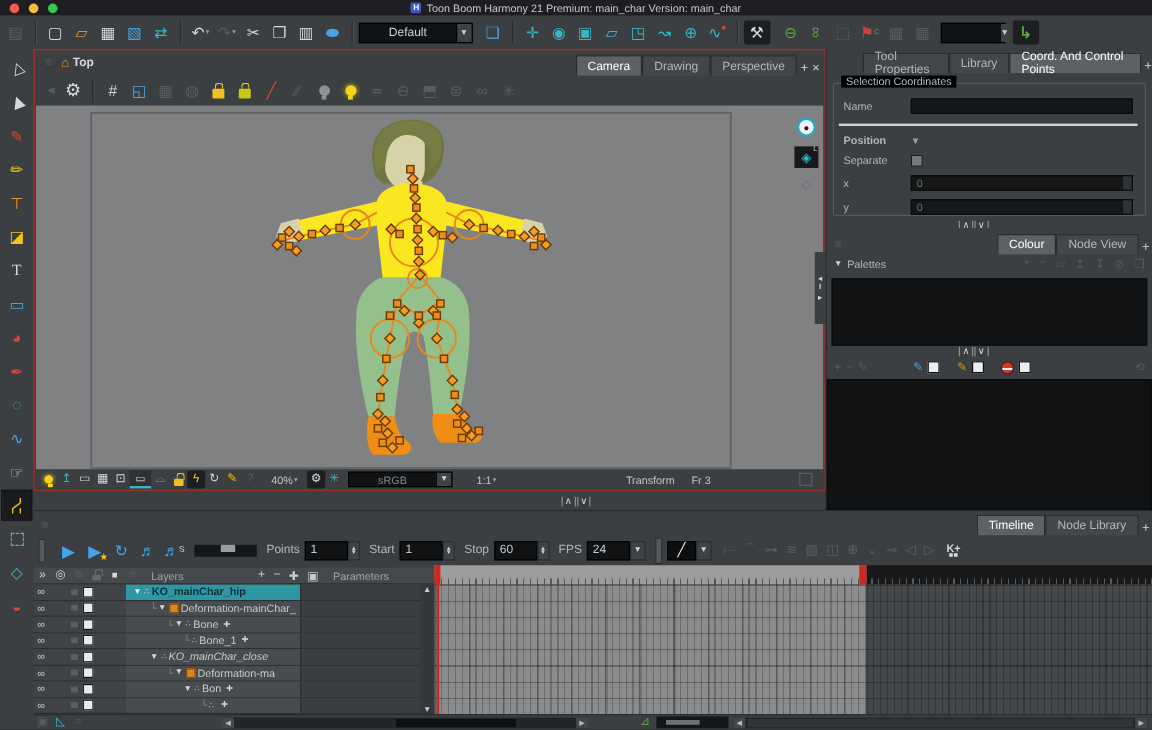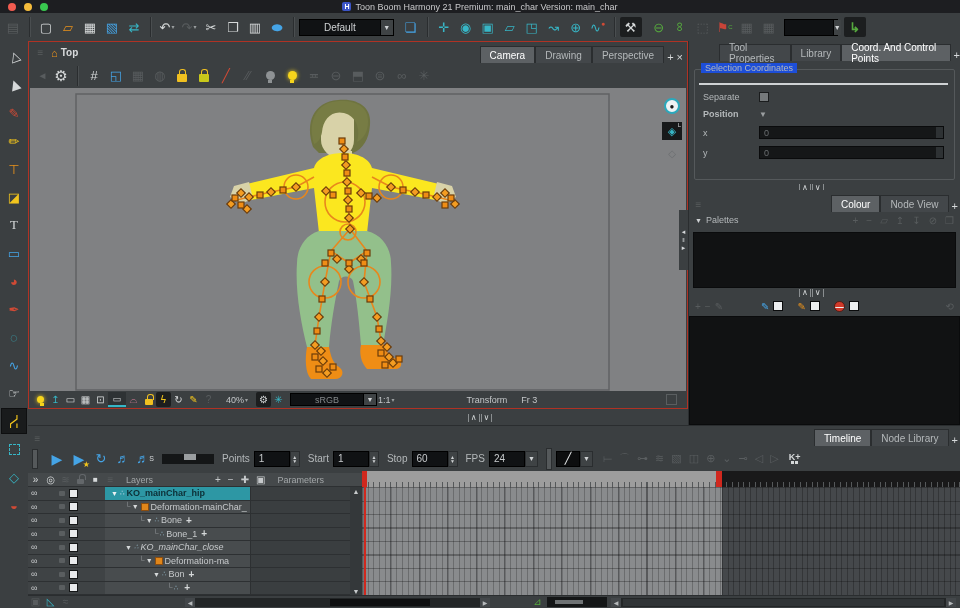--- a/index.html
+++ b/index.html
@@ -53,21 +53,21 @@
   .eyeic{width:16px;height:16px;border-radius:50%;background:#eef2f4;border:2px solid #2aa8bc;display:flex;align-items:center;justify-content:center;font-size:8px;color:#1a1c1d;}
   .viewdiamond{width:20px;height:18px;background:#17191a;display:flex;align-items:center;justify-content:center;color:#37b6c6;font-size:11px;position:relative;}
   .viewdiamond .L{position:absolute;right:1px;top:0;font-size:6px;color:#cfd2d4;}
   .vsplit{position:absolute;right:-1px;top:168px;width:9px;height:60px;display:flex;flex-direction:column;align-items:center;justify-content:center;gap:1px;color:#d6d9da;font-size:7px;background:#3b3f41;}
   .hsplit{display:flex;align-items:center;gap:1px;color:#d6d9da;font-size:8px;}
   .hsplit span{border-left:1px solid #8a8e90;border-right:1px solid #8a8e90;padding:0 2px;line-height:8px;}
   
   .coord-panel{position:absolute;left:688px;top:41px;width:272px;height:149px;background:#3b3f41;border-left:1px solid #2a2d2f;}
   .rp-tabs{display:flex;align-items:flex-end;height:20px;padding-left:30px;}
   .groupbox{position:absolute;left:5px;right:5px;top:28px;bottom:10px;border:1px solid #55595b;border-radius:2px;}
-  .grouptitle{position:absolute;left:12px;top:22px;background:#1d4ed8;padding:0 4px;color:#b4b8ba;font-size:9px;}
+  .grouptitle{position:absolute;left:12px;top:22px;background:#000000;padding:0 4px;color:#b4b8ba;font-size:9px;}
   .frow{display:flex;align-items:center;margin:7px 8px 0 8px;}
   .flabel{width:56px;color:#b4b8ba;font-size:9px;}
   .finput{flex:1;height:13px;background:#151718;border:1px solid #0a0b0c;color:#6b6f71;font-size:9px;display:flex;align-items:center;padding:0 4px;position:relative;}
   .finput .fspin{position:absolute;right:0;top:0;bottom:0;width:7px;background:#2e3234;}
   .checkbox-dim{width:10px;height:10px;background:#75797b;border:1px solid #1a1c1d;}
   .whiteline{height:2px;background:#cfd2d4;margin:8px 4px 0 4px;}
   .colour-panel{position:absolute;left:688px;top:190px;width:272px;height:235px;background:#3b3f41;border-left:1px solid #2a2d2f;}
   .blackbox{background:#111213;border:1px solid #0a0b0c;}
   .swatchrow{display:flex;align-items:center;gap:4px;padding:0 6px;height:16px;}
   .wswatch{width:10px;height:10px;background:#eceeef;border:1px solid #0a0b0c;}
@@ -397,23 +397,23 @@
       <span class="ic sm yel">✎</span>
       <span class="ic sm dim">?</span>
       <span class="statustext" style="margin-left:10px">40%</span>
       <span class="caret-sm">▾</span>
       <span class="ic sm wht darkbtn" style="margin-left:8px">⚙</span>
       <span class="ic sm teal">✳</span>
       <span class="dd" style="height:13px;margin-left:4px">
         <span class="ddtxt" style="min-width:70px;color:#84888a;font-size:9px">sRGB</span>
         <span class="ddcaret">▼</span>
       </span>
-      <span class="statustext" style="margin-left:1px">1:1</span>
+      <span class="statustext" style="margin-left:20px">1:1</span>
       <span class="caret-sm">▾</span>
-      <span class="statustext" style="margin-left:72px">Transform</span>
+      <span class="statustext" style="margin-left:108px">Transform</span>
       <span class="statustext" style="margin-left:14px">Fr 3</span>
       <span style="margin-left:auto;margin-right:6px;width:11px;height:11px;border:1px solid #5a5e60"></span>
     </div>
   </div>
 
   <div class="gap-splitter">
     <div class="hsplit">
         <span>∧</span>
         <span>∨</span>
       </div>
@@ -424,28 +424,32 @@
       <span class="tab">Tool Properties</span>
       <span class="tab">Library</span>
       <span class="tab active">Coord. And Control Points</span>
       <span class="tab-extras">
           <span>+</span>
         </span>
     </div>
     <div class="groupbox"></div>
     <div class="grouptitle">Selection Coordinates</div>
     <div style="position:absolute;left:6px;right:8px;top:34px">
+      <div class="frow">
+        <span class="flabel">Name</span>
+        <span class="finput"></span>
+      </div>
       <div class="whiteline"></div>
+      <div class="frow">
+        <span class="flabel" style="font-weight:bold">Position</span>
+        <span style="color:#9a9ea0;font-size:8px">▼</span>
+      </div>
       <div class="frow">
         <span class="flabel">Separate</span>
         <span class="checkbox-dim"></span>
-      </div>
-      <div class="frow">
-        <span class="flabel" style="font-weight:bold">Position</span>
-        <span style="color:#9a9ea0;font-size:8px">▼</span>
       </div>
       <div class="frow">
         <span class="flabel">x</span>
         <span class="finput">
             <span>0</span>
             <span class="fspin"></span>
           </span>
       </div>
       <div class="frow">
         <span class="flabel">y</span>

